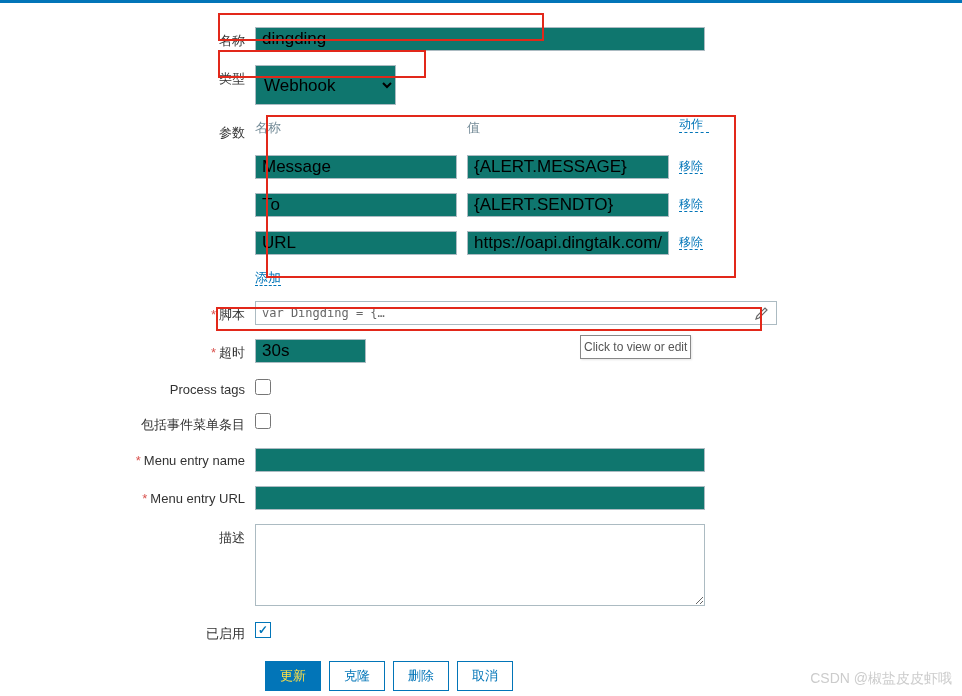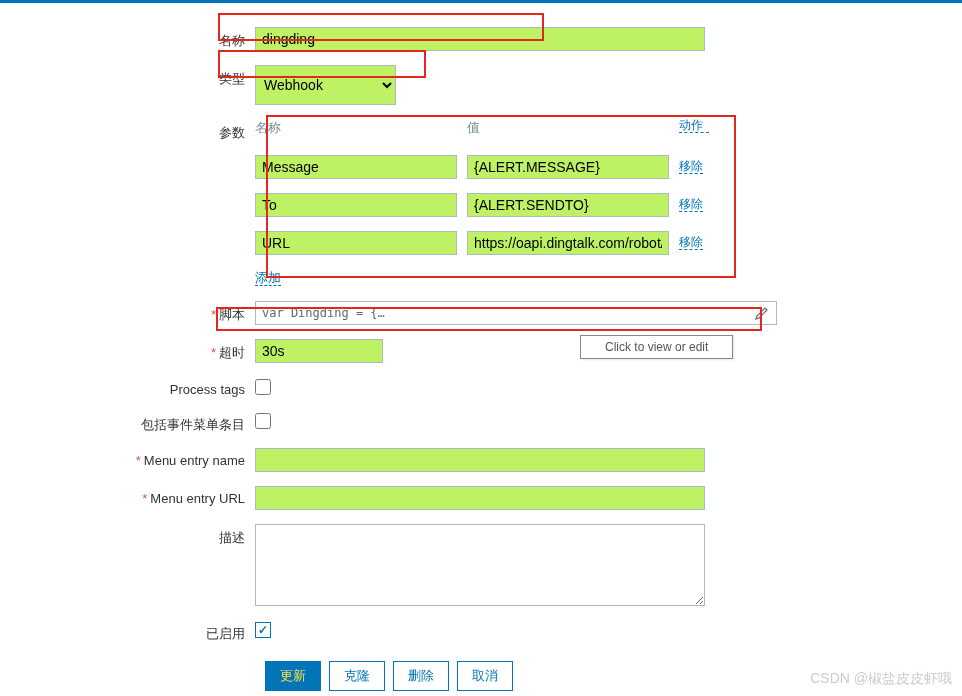--- a/index.html
+++ b/index.html
@@ -37,23 +37,23 @@
       margin-right: 3px;
     }
     .input-col {
       flex: 1;
       display: flex;
       align-items: center;
     }
     input[type="text"], select {
       border: 1px solid #acbbc2;
       padding: 4px 6px;
-      font-size: 14px;
+      font-size: 17px;
       height: 24px;
-      background: #bef264;
+      background: #0f766e;
       font-family: inherit;
     }
     .name-input { width: 450px; }
     .type-select { width: 141px; height: 40px; padding: 2px 4px; }
     
     .hl-red { border: 2px solid #e2281a; padding: 2px; }
     .hl-name { position: absolute; top: 13px; left: 218px; width: 326px; height: 28px; pointer-events: none; }
     .hl-type { position: absolute; top: 50px; left: 218px; width: 208px; height: 28px; pointer-events: none; }
     .hl-params { position: absolute; top: 115px; left: 266px; width: 470px; height: 163px; pointer-events: none; }
     .hl-script { position: absolute; top: 307px; left: 216px; width: 546px; height: 24px; pointer-events: none; }
@@ -61,21 +61,21 @@
     .params-table {
       width: 460px;
     }
     .params-header {
       display: flex;
       color: #768d99;
       padding-bottom: 10px;
     }
     .params-header .col-name { width: 212px; }
     .params-header .col-value { width: 212px; }
-    .params-header .col-action { width: 30px; }
+    .params-header .col-action { width: 30px; font-family: Liberation Mono, monospace; }
     
     .params-body {
       padding-top: 8px;
     }
     .param-row {
       display: flex;
       align-items: center;
       margin-bottom: 14px;
       position: relative;
     }
@@ -111,27 +111,27 @@
       width: 16px;
       height: 16px;
       cursor: pointer;
     }
     .tooltip {
       position: absolute;
       top: 335px;
       left: 580px;
       border: 1px solid #888;
       background: #fff;
-      padding: 4px 24px;
+      padding: 4px 3px;
       font-size: 12px;
       color: #555;
       box-shadow: 1px 1px 2px rgba(0,0,0,0.1);
     }
     
-    .timeout-input { width: 128px; }
+    .timeout-input { width: 111px; }
     
     .checkbox-input {
       width: 16px;
       height: 16px;
       border: 1px solid #acbbc2;
       margin-top: 2px;
     }
     .checked-box {
       width: 16px;
       height: 16px;

